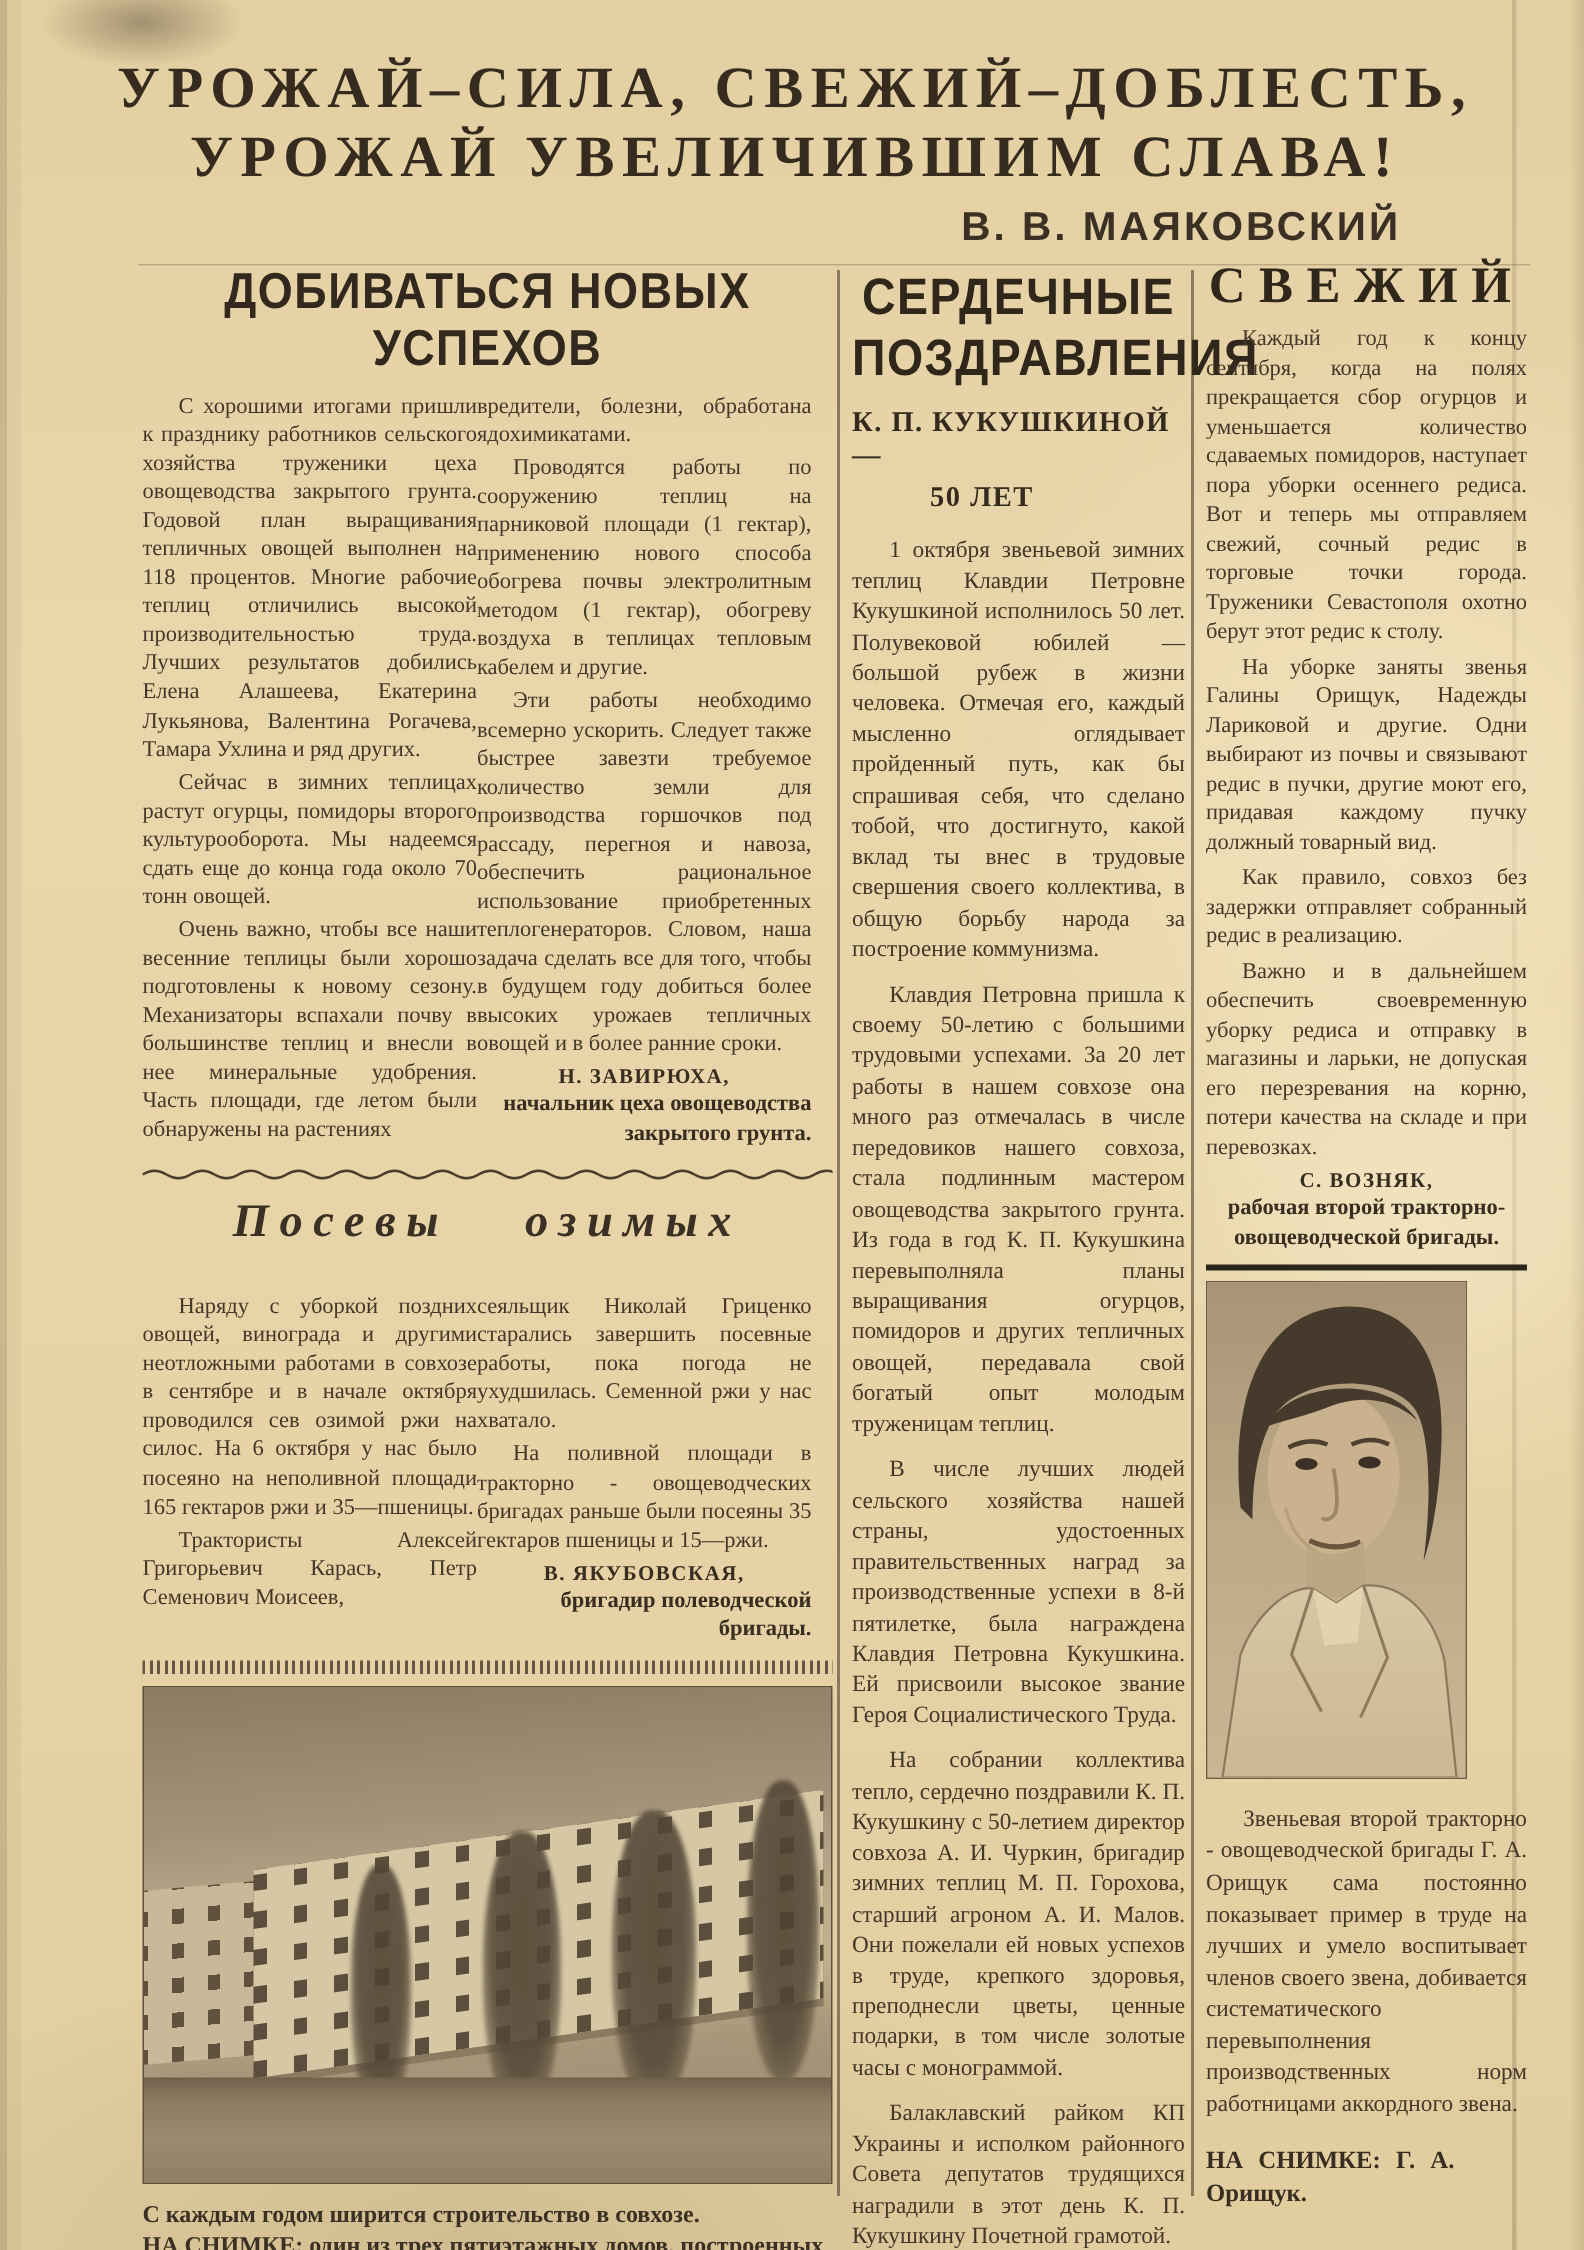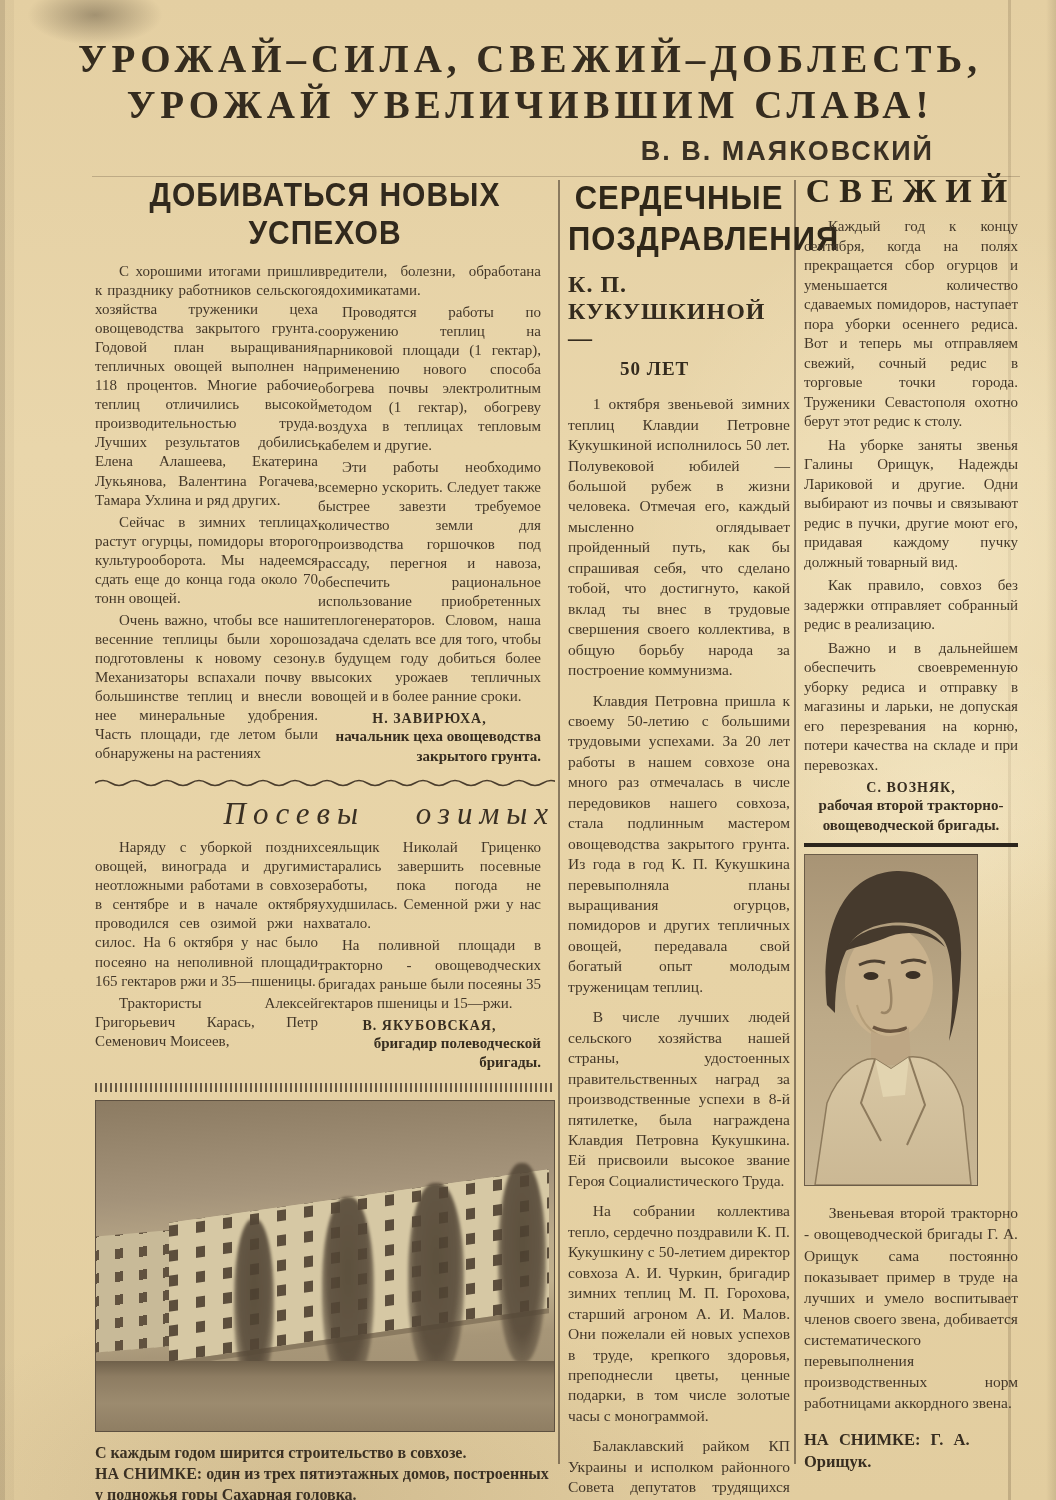--- a/index.html
+++ b/index.html
@@ -30,21 +30,21 @@
   p.noind{text-indent:0;}
   .sig-name{margin-top:5px;text-align:center;font-weight:bold;font-size:14px;letter-spacing:1px;color:#372d20;}
   .sig-role{text-align:right;font-weight:bold;font-size:15px;line-height:1.3;color:#372d20;}
   
   .block-left{position:absolute;left:95px;top:180px;width:460px;}
   .success-title{margin:0 0 14px;text-align:center;font-family:"Liberation Sans",sans-serif;
     font-weight:bold;font-size:30px;letter-spacing:1px;color:#31291d;transform:scaleY(1.12);}
   .twocol{display:flex;}
   .tc{width:223px;}
   .wave{display:block;margin:10px 0 2px;}
-  .sowing-title{margin:8px 0 6px;text-align:right;font-style:italic;font-weight:normal;
+  .sowing-title{margin:8px 0 30px;text-align:center;font-style:italic;font-weight:bold;
     font-size:31px;letter-spacing:7px;word-spacing:36px;color:#3a3023;}
   .hatch{height:9px;margin:10px 0 8px;opacity:.8;
     background:repeating-linear-gradient(90deg,#46392a 0 2px,transparent 2px 5px);}
   
   .photo-building{position:relative;height:330px;border:1px solid #5d5040;overflow:hidden;
     background:linear-gradient(176deg,#8c7b62 0%,#a4937a 28%,#bcab8a 46%,#c2b18e 58%,#a79678 72%,#9a8a6e 100%);}
   .bld-face{position:absolute;left:16%;right:1%;top:29%;height:42%;transform:skewY(-8deg);
     border-bottom:5px solid #8a7a60;
     background:
       repeating-linear-gradient(0deg,rgba(214,200,164,0) 0 11px,#d6c8a4 11px 25px),
@@ -60,21 +60,21 @@
   .t3{left:312px;top:82px;width:56px;height:196px;}
   .t4{left:402px;top:62px;width:48px;height:200px;}
   .bld-ground{position:absolute;left:0;right:0;bottom:0;height:21%;
     background:linear-gradient(180deg,#6f604a 0%,#8d7c62 22%,#9c8b6f 60%,#8f7e63 100%);}
   .b-caption{margin-top:10px;font-weight:bold;font-size:16px;line-height:1.32;color:#3a3023;}
   .b-caption p{margin:0;text-align:left;}
   
   .block-mid{position:absolute;left:568px;top:182px;width:222px;}
   .greet-title{margin:0;text-align:center;font-family:"Liberation Sans",sans-serif;
     font-weight:bold;font-size:31px;line-height:1.18;letter-spacing:1px;color:#2f2719;transform:scaleY(1.1);}
-  .greet-sub1{margin:16px 0 0;font-weight:bold;font-size:24px;letter-spacing:1px;color:#342b1e;}
+  .greet-sub1{margin:16px 0 0;font-weight:bold;font-size:19px;letter-spacing:1px;color:#342b1e;}
   .greet-sub2{margin:6px 0 14px;padding-left:52px;font-weight:bold;font-size:19px;letter-spacing:1px;color:#342b1e;}
   .block-mid p.body{font-size:15.5px;line-height:1.32;margin-bottom:10px;}
   
   .block-right{position:absolute;left:804px;top:172px;width:214px;}
   .radish-title{margin:0;text-align:center;font-weight:bold;color:#2f2719;}
   .radish-l1{font-size:34px;letter-spacing:9px;line-height:1.1;}
   .radish-l2{font-size:34px;letter-spacing:15px;line-height:1.2;}
   .block-right p.body{font-size:15px;line-height:1.3;margin-bottom:4px;}
   .block-right .spacer{height:8px;}
   .thick-rule{height:4px;background:#2c251c;margin:8px 0 7px;}

